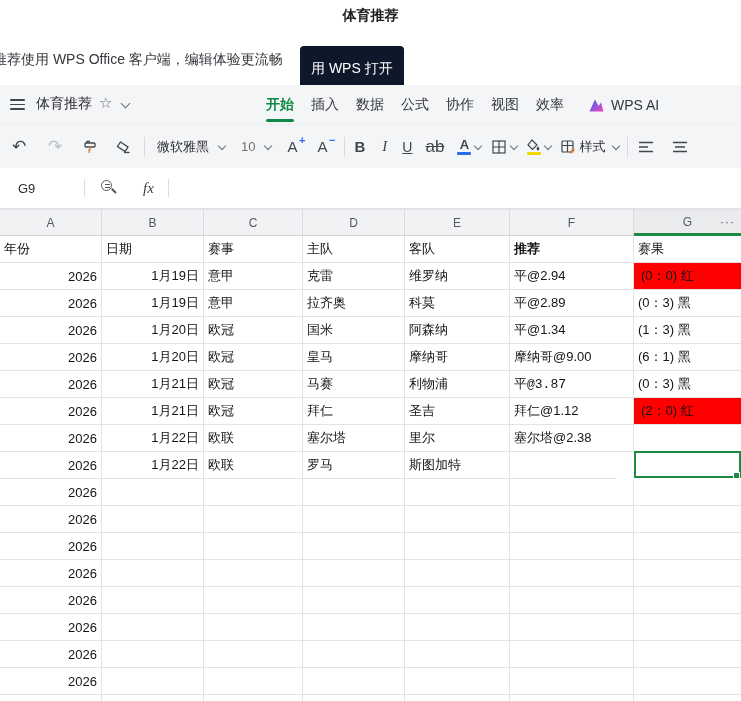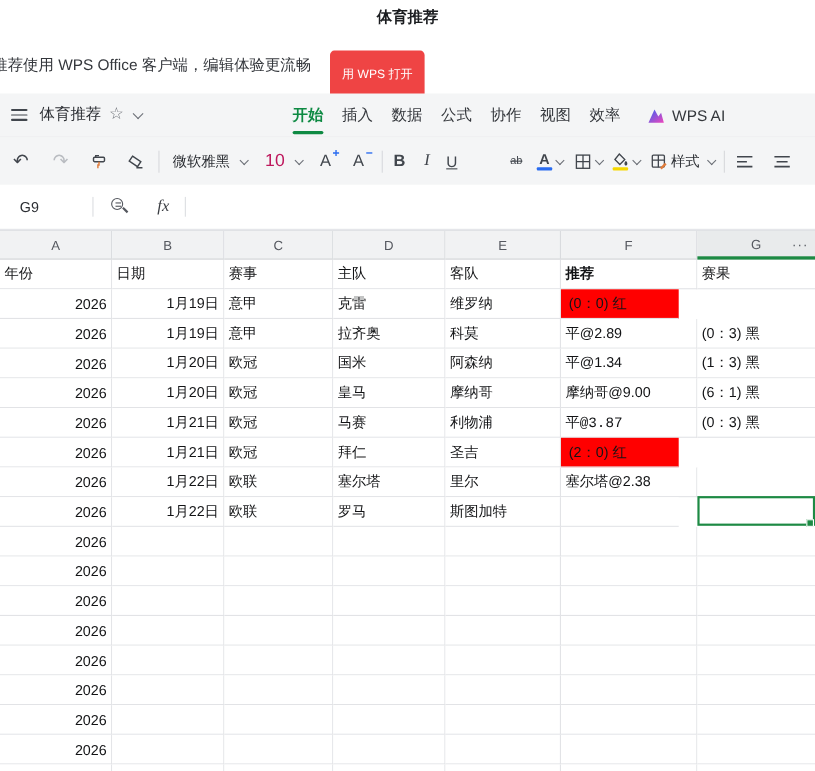--- a/index.html
+++ b/index.html
@@ -6,22 +6,22 @@
   html,body { width:741px; height:701px; overflow:hidden; background:#fff;
     font-family:"Liberation Sans","DejaVu Sans",sans-serif; }
 
   
   .titlebar { position:absolute; top:0; left:0; width:741px; height:30px; background:#fff; }
   .titlebar .t { width:100%; text-align:center; line-height:30px; font-size:14px; font-weight:600; color:#1b1d20; }
 
   
   .banner { position:absolute; top:40px; left:0; width:741px; height:40px; background:#fff; }
   .banner-msg { position:absolute; left:-7px; top:11px; font-size:14px; color:#34373c; white-space:nowrap; }
-  .open-btn { position:absolute; left:300px; top:6px; height:44px; padding:0 11px; background:#ef4444; color:#fff;
-    font-size:11px; border:none; border-radius:4px; line-height:28px; cursor:pointer; }
+  .open-btn { position:absolute; left:300px; top:6px; height:44px; padding:0 11px; background:#0f172a; color:#fff;
+    font-size:14px; border:none; border-radius:4px; line-height:28px; cursor:pointer; }
 
   
   .tabbar { position:absolute; top:85px; left:0; width:741px; height:40px; background:#f4f5f6; border-bottom:1px solid #ededee; }
   .burger { position:absolute; left:10px; top:14px; width:15px; height:11px; }
   .burger i { display:block; height:1.6px; background:#41464d; margin-bottom:3px; border-radius:1px; }
   .docname { position:absolute; left:36px; top:10px; font-size:14px; color:#2b2e33; }
   .star { position:absolute; left:99px; top:9px; font-size:15px; color:#6b6f76; }
   .chev { display:inline-block; width:7px; height:7px; border-right:1.4px solid #6b6f76; border-bottom:1.4px solid #6b6f76;
     transform:rotate(45deg); }
   .doc-chev { position:absolute; left:122px; top:15px; }
@@ -33,27 +33,27 @@
   .ai-label { font-size:14px; color:#34373c; }
 
   
   .toolbar { position:absolute; top:125px; left:0; width:741px; height:43px; background:#f4f5f6;
     display:flex; align-items:center; padding-left:8px; color:#41464d; }
   .tbtn { display:flex; align-items:center; justify-content:center; height:26px; cursor:pointer; flex:none; }
   .sep { width:1px; height:20px; background:#d7d9dc; margin:0 10px; flex:none; }
   .u-ic { font-size:17px; line-height:1; }
   .dis { color:#b9bcc1; }
   .fontname { font-size:13px; color:#2b2e33; margin:0 6px 0 2px; white-space:nowrap; }
-  .fsize { font-size:16px; color:#be185d; margin:0 6px; }
+  .fsize { font-size:13px; color:#737373; margin:0 6px; }
   .af { position:relative; font-size:15px; font-weight:500; }
   .af sup { position:absolute; top:-4px; right:-8px; font-size:11px; color:#2a6cf0; font-weight:700; }
   .bold { font-weight:700; font-size:15px; }
   .ital { font-style:italic; font-family:"Liberation Serif",serif; font-size:15px; }
   .und { text-decoration:underline; font-size:14px; }
-  .strike { text-decoration:line-through; font-size:10px;margin-left:35px; }
+  .strike { text-decoration:line-through; font-size:17px; }
   .acolor { display:flex; flex-direction:column; align-items:center; line-height:1; font-size:13px; font-weight:600; }
   .acolor .bar { width:14px; height:3px; background:#2a6cf0; margin-top:1px; border-radius:1px; }
   .fill-ic { display:flex; flex-direction:column; align-items:center; }
   .fill-ic .bar { width:14px; height:3px; background:#f5d800; margin-top:1px; border-radius:1px; }
   .style-label { font-size:13px; color:#2b2e33; margin:0 4px 0 3px; white-space:nowrap; }
   .mini-chev { width:6px; height:6px; border-right:1.2px solid #6b6f76; border-bottom:1.2px solid #6b6f76;
     transform:rotate(45deg); margin-left:4px; margin-top:-2px; flex:none; }
 
   
   .fbar { position:absolute; top:168px; left:0; width:741px; height:41px; background:#fff; border-bottom:1px solid #e1e3e6;
@@ -287,20 +287,21 @@
         <div class="cell" style="width: 105px;">客队</div>
         <div class="cell" style="width: 124px; font-weight: bold;">推荐</div>
         <div class="cell" style="width: 107px;">赛果</div>
       </div>
       <div class="rw">
         <div class="cell right" style="width: 102px;">2026</div>
         <div class="cell right" style="width: 102px;">1月19日</div>
         <div class="cell" style="width: 99px;">意甲</div>
         <div class="cell" style="width: 102px;">克雷</div>
         <div class="cell" style="width: 105px;">维罗纳</div>
+        <div class="cell" style="width: 124px;">平@2.94</div>
         <div class="cell red" style="width: 107px;">(0：0) 红</div>
       </div>
       <div class="rw">
         <div class="cell right" style="width: 102px;">2026</div>
         <div class="cell right" style="width: 102px;">1月19日</div>
         <div class="cell" style="width: 99px;">意甲</div>
         <div class="cell" style="width: 102px;">拉齐奥</div>
         <div class="cell" style="width: 105px;">科莫</div>
         <div class="cell" style="width: 124px;">平@2.89</div>
         <div class="cell" style="width: 107px;">(0：3) 黑</div>
@@ -331,20 +332,21 @@
         <div class="cell" style="width: 105px;">利物浦</div>
         <div class="cell" style="width: 124px; font-family: Liberation Mono, monospace;">平@3.87</div>
         <div class="cell" style="width: 107px;">(0：3) 黑</div>
       </div>
       <div class="rw">
         <div class="cell right" style="width: 102px;">2026</div>
         <div class="cell right" style="width: 102px;">1月21日</div>
         <div class="cell" style="width: 99px;">欧冠</div>
         <div class="cell" style="width: 102px;">拜仁</div>
         <div class="cell" style="width: 105px;">圣吉</div>
+        <div class="cell" style="width: 124px;">拜仁@1.12</div>
         <div class="cell red" style="width: 107px;">(2：0) 红</div>
       </div>
       <div class="rw">
         <div class="cell right" style="width: 102px;">2026</div>
         <div class="cell right" style="width: 102px;">1月22日</div>
         <div class="cell" style="width: 99px;">欧联</div>
         <div class="cell" style="width: 102px;">塞尔塔</div>
         <div class="cell" style="width: 105px;">里尔</div>
         <div class="cell" style="width: 124px;">塞尔塔@2.38</div>
         <div class="cell" style="width: 107px;"></div>

